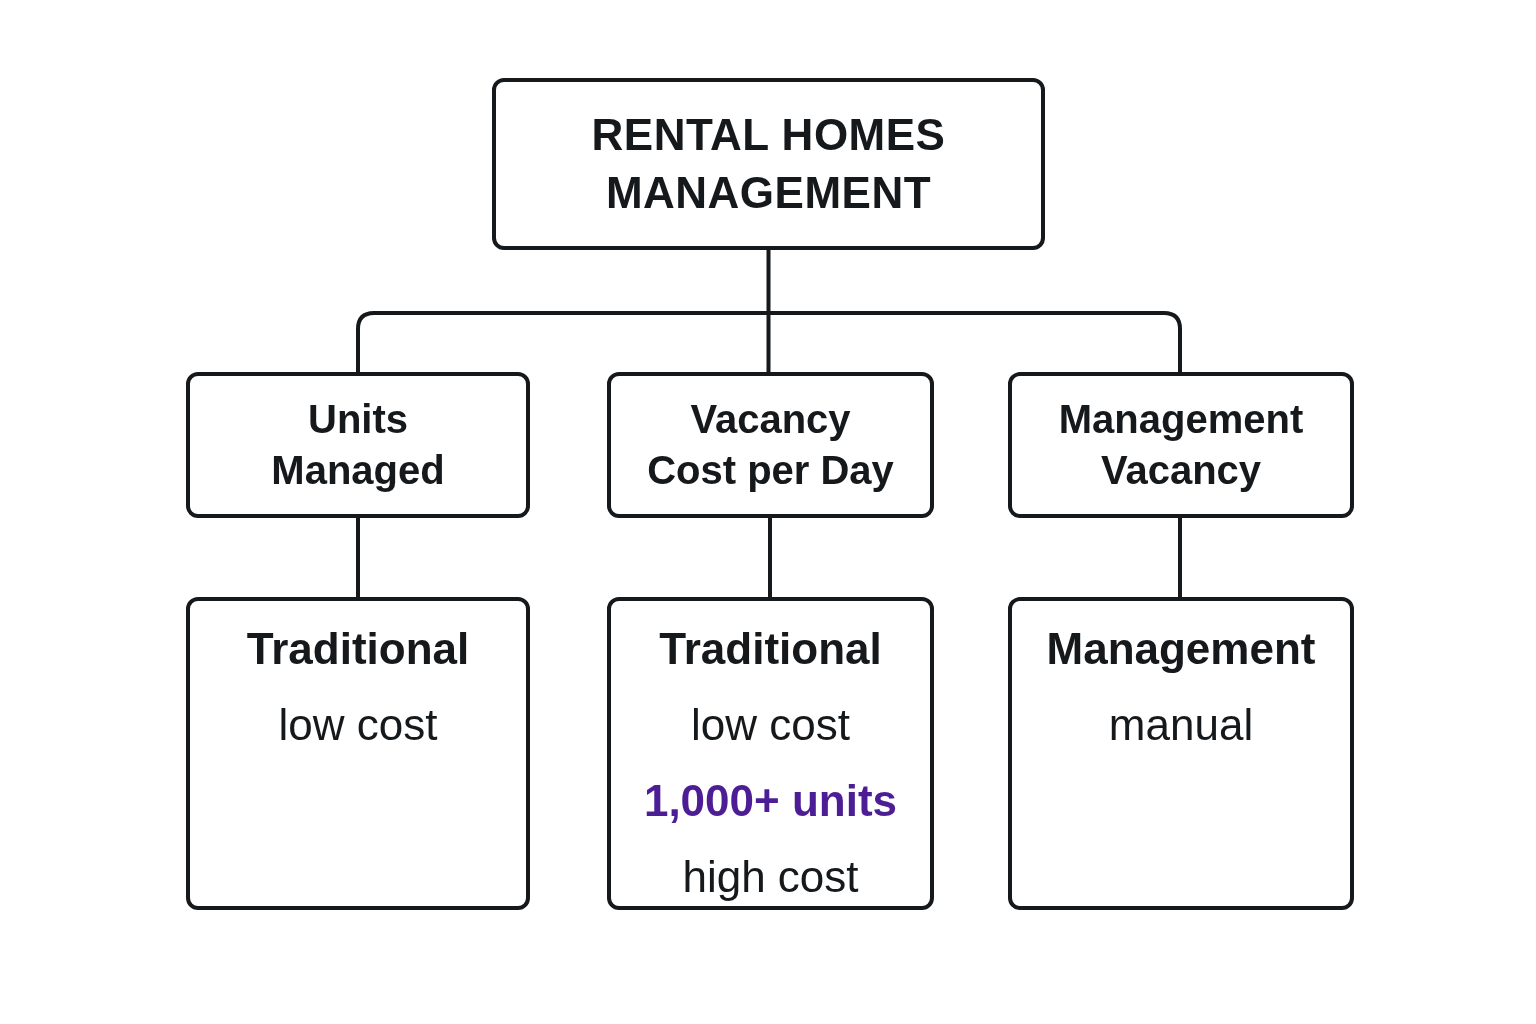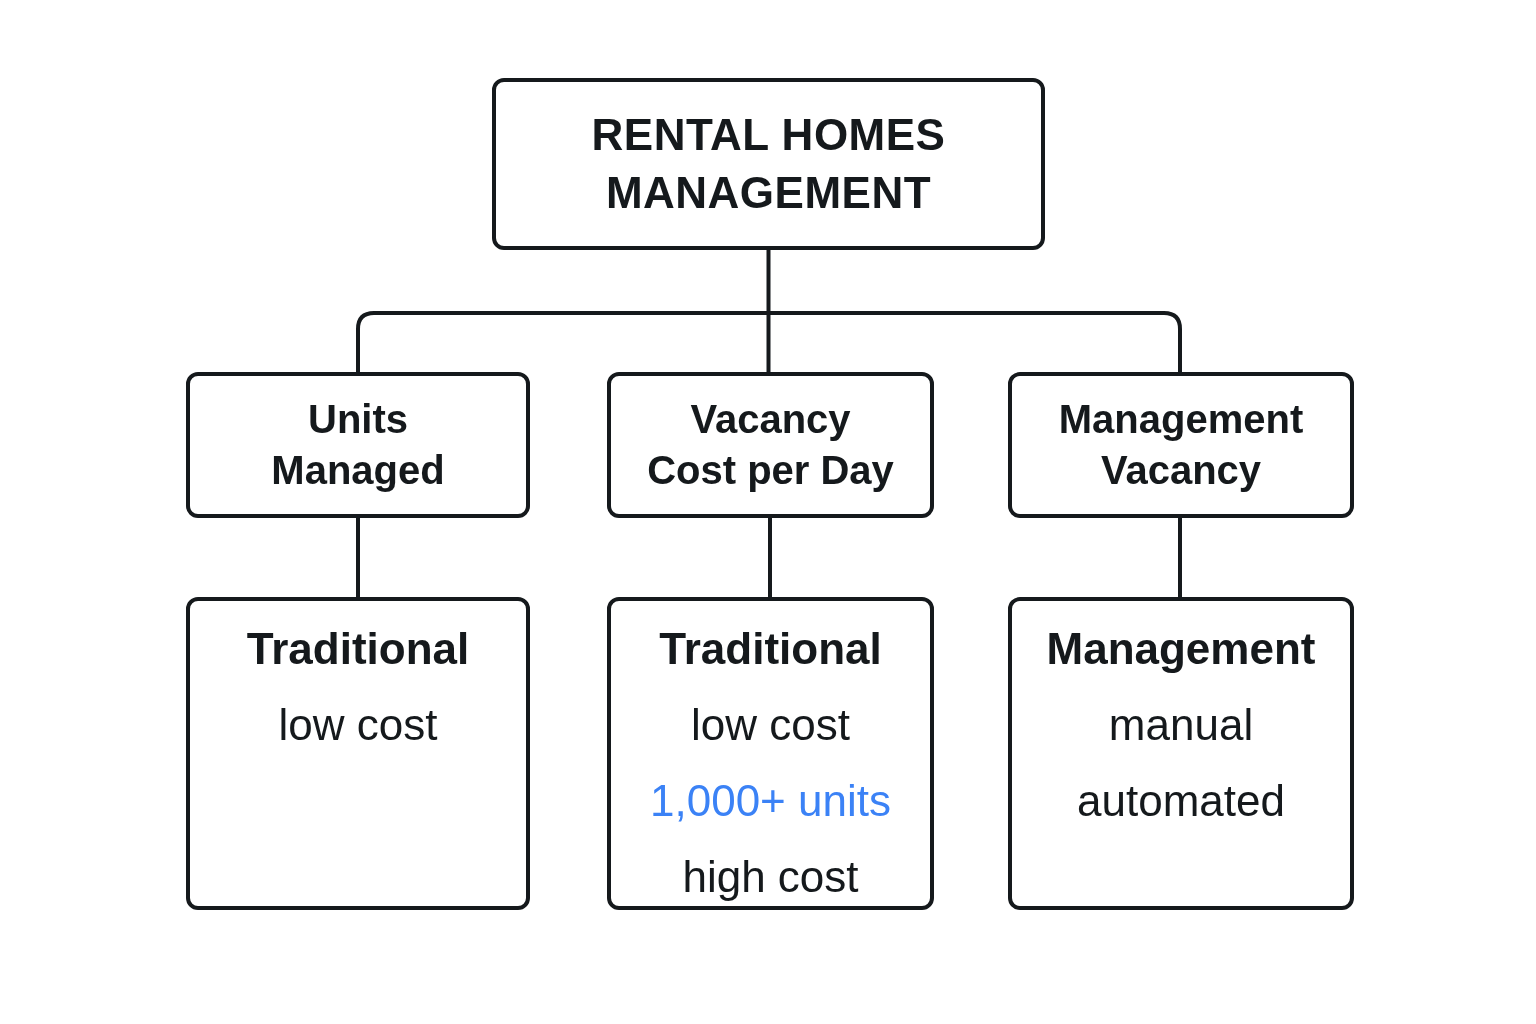--- a/index.html
+++ b/index.html
@@ -75,22 +75,22 @@
     font-size: 44px;
     line-height: 1.0;
     text-align: center;
     white-space: nowrap;
     margin-bottom: 32px;
   }
   .node-leaf .line.first {
     font-weight: 700;
   }
   .node-leaf .line.accent {
-    font-weight: 400;
-    color: #3b82f6;
+    font-weight: 700;
+    color: #4c1d95;
   }
   .col-1 { left: 186px;  width: 344px; }
   .col-2 { left: 607px;  width: 327px; }
   .col-3 { left: 1008px; width: 346px; }
 </style>
 </head>
 <body>
 
 <div id="canvas">
 
@@ -136,16 +136,15 @@
   <div class="node node-leaf col-2">
     <div class="line first">Traditional</div>
     <div class="line">low cost</div>
     <div class="line accent">1,000+ units</div>
     <div class="line">high cost</div>
   </div>
 
   <div class="node node-leaf col-3">
     <div class="line first">Management</div>
     <div class="line">manual</div>
-    <div class="line">automated</div>
   </div>
 
 </div>
 
 </body></html>

